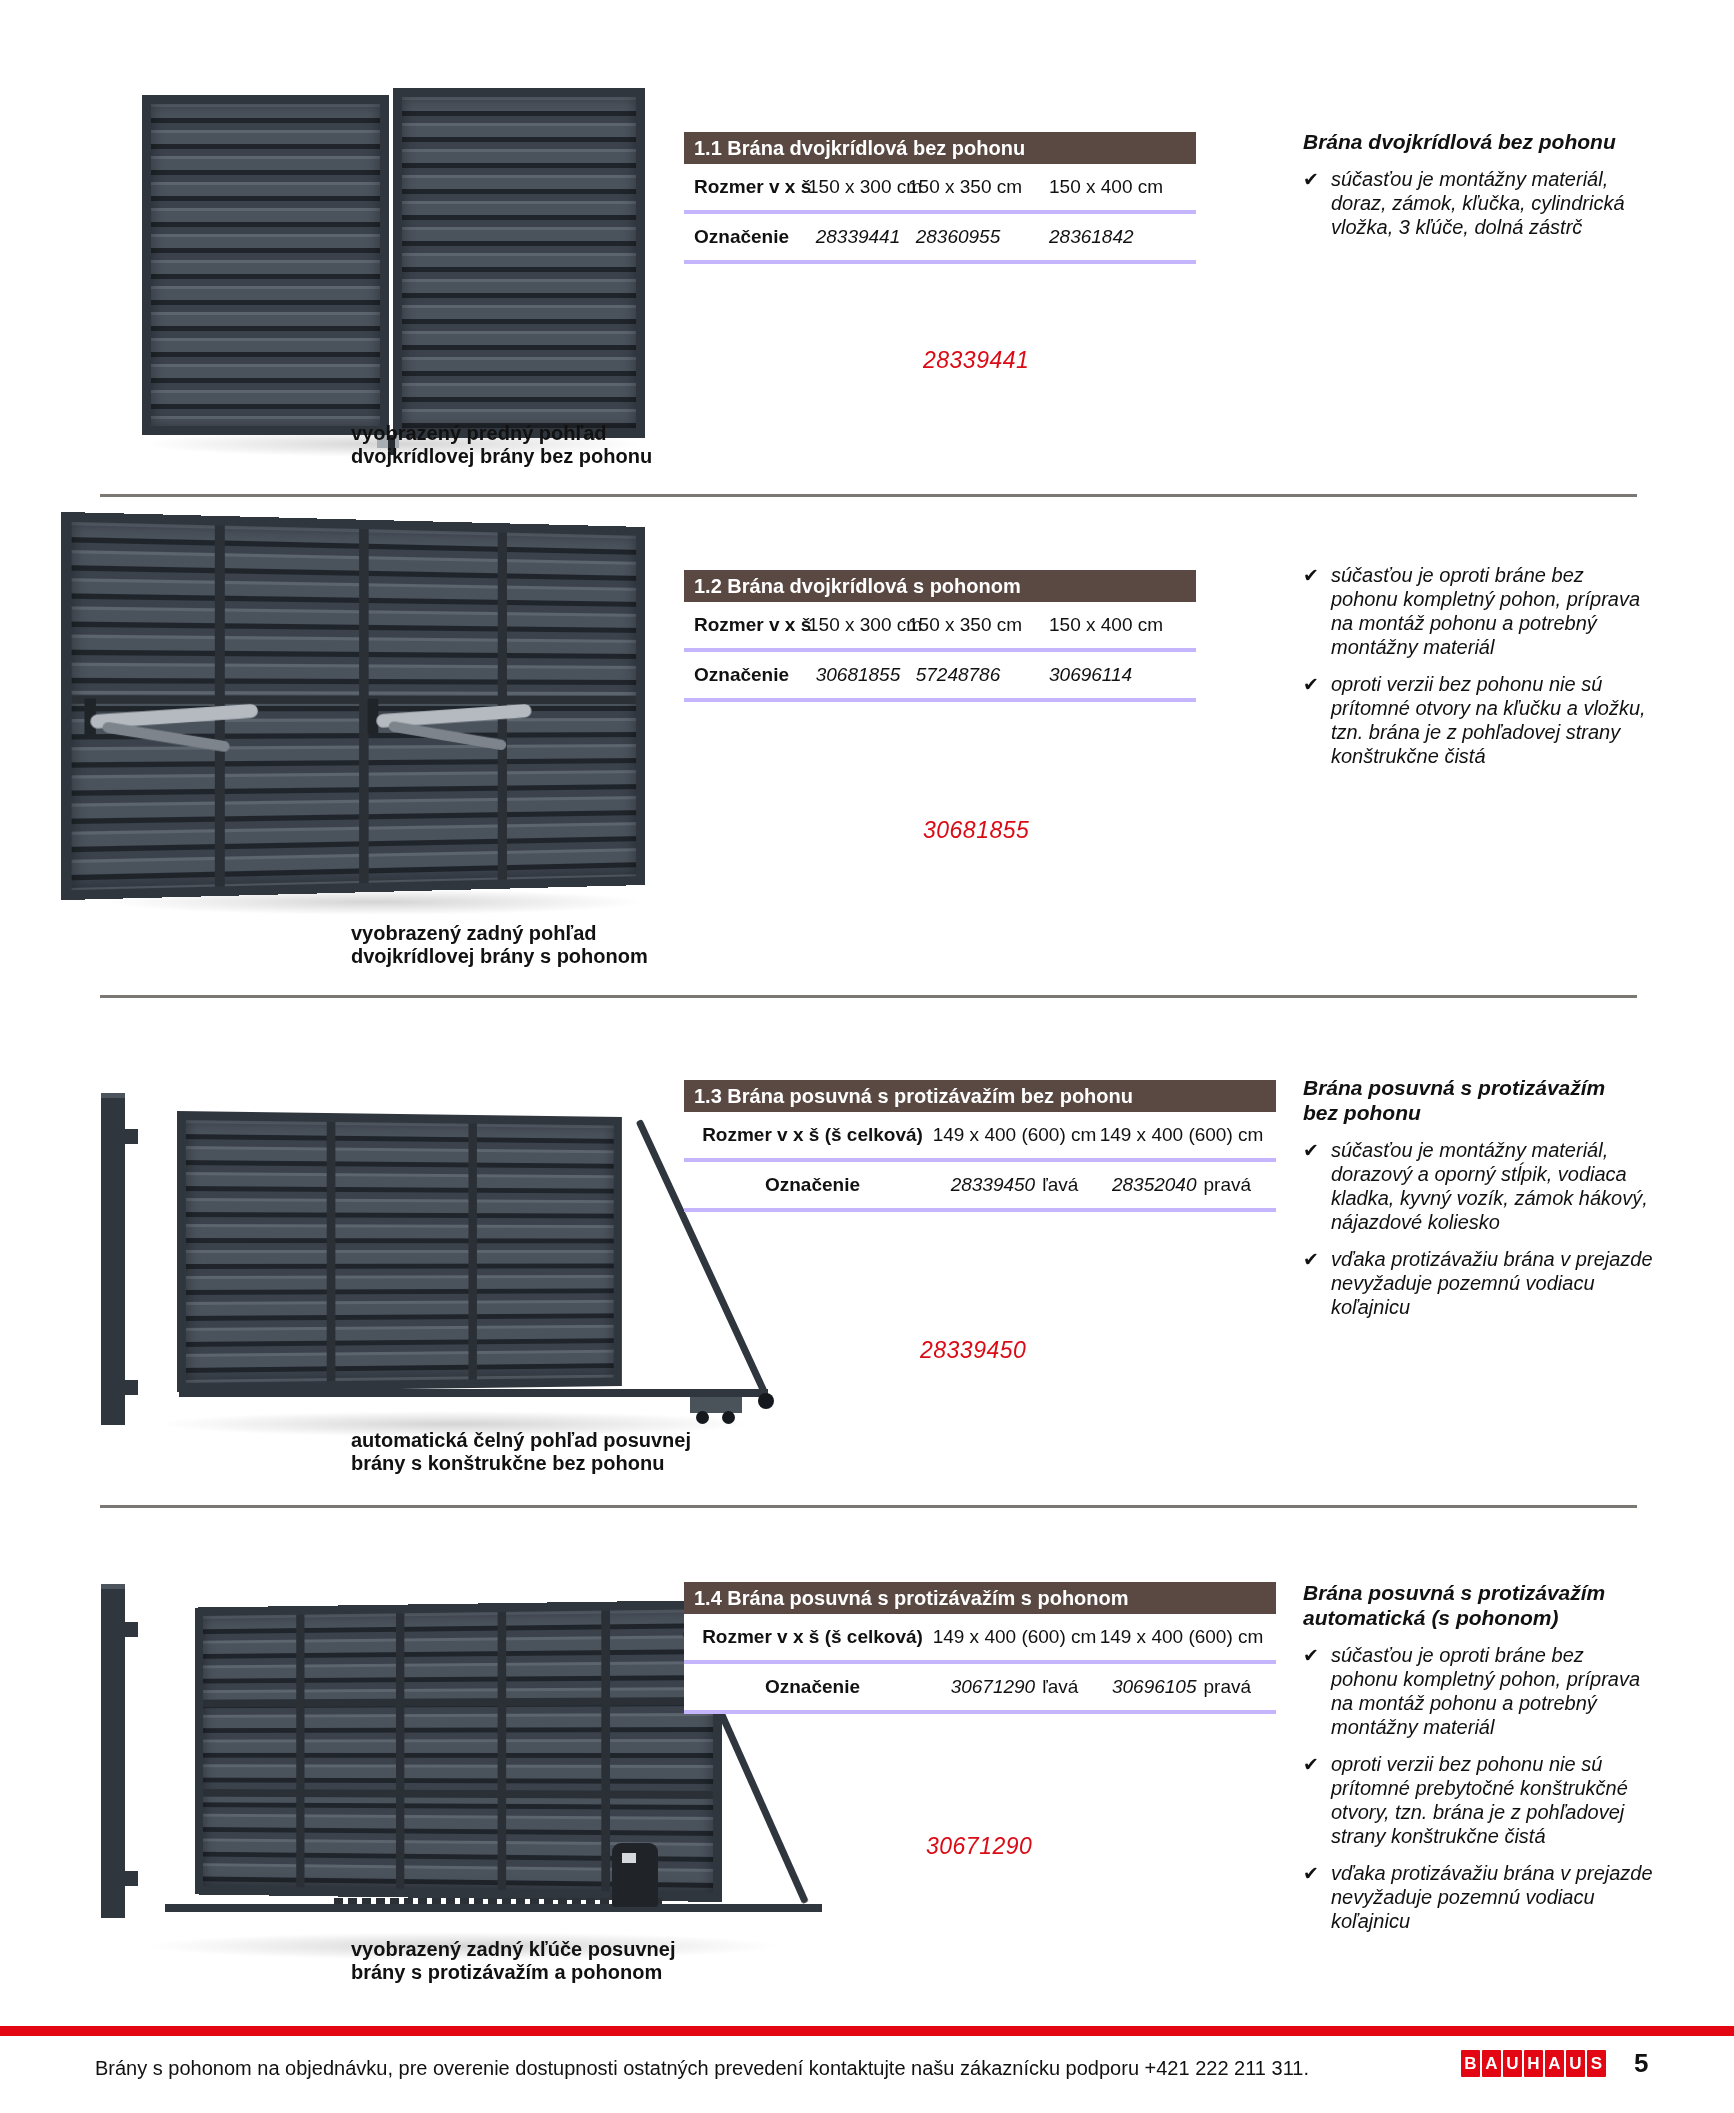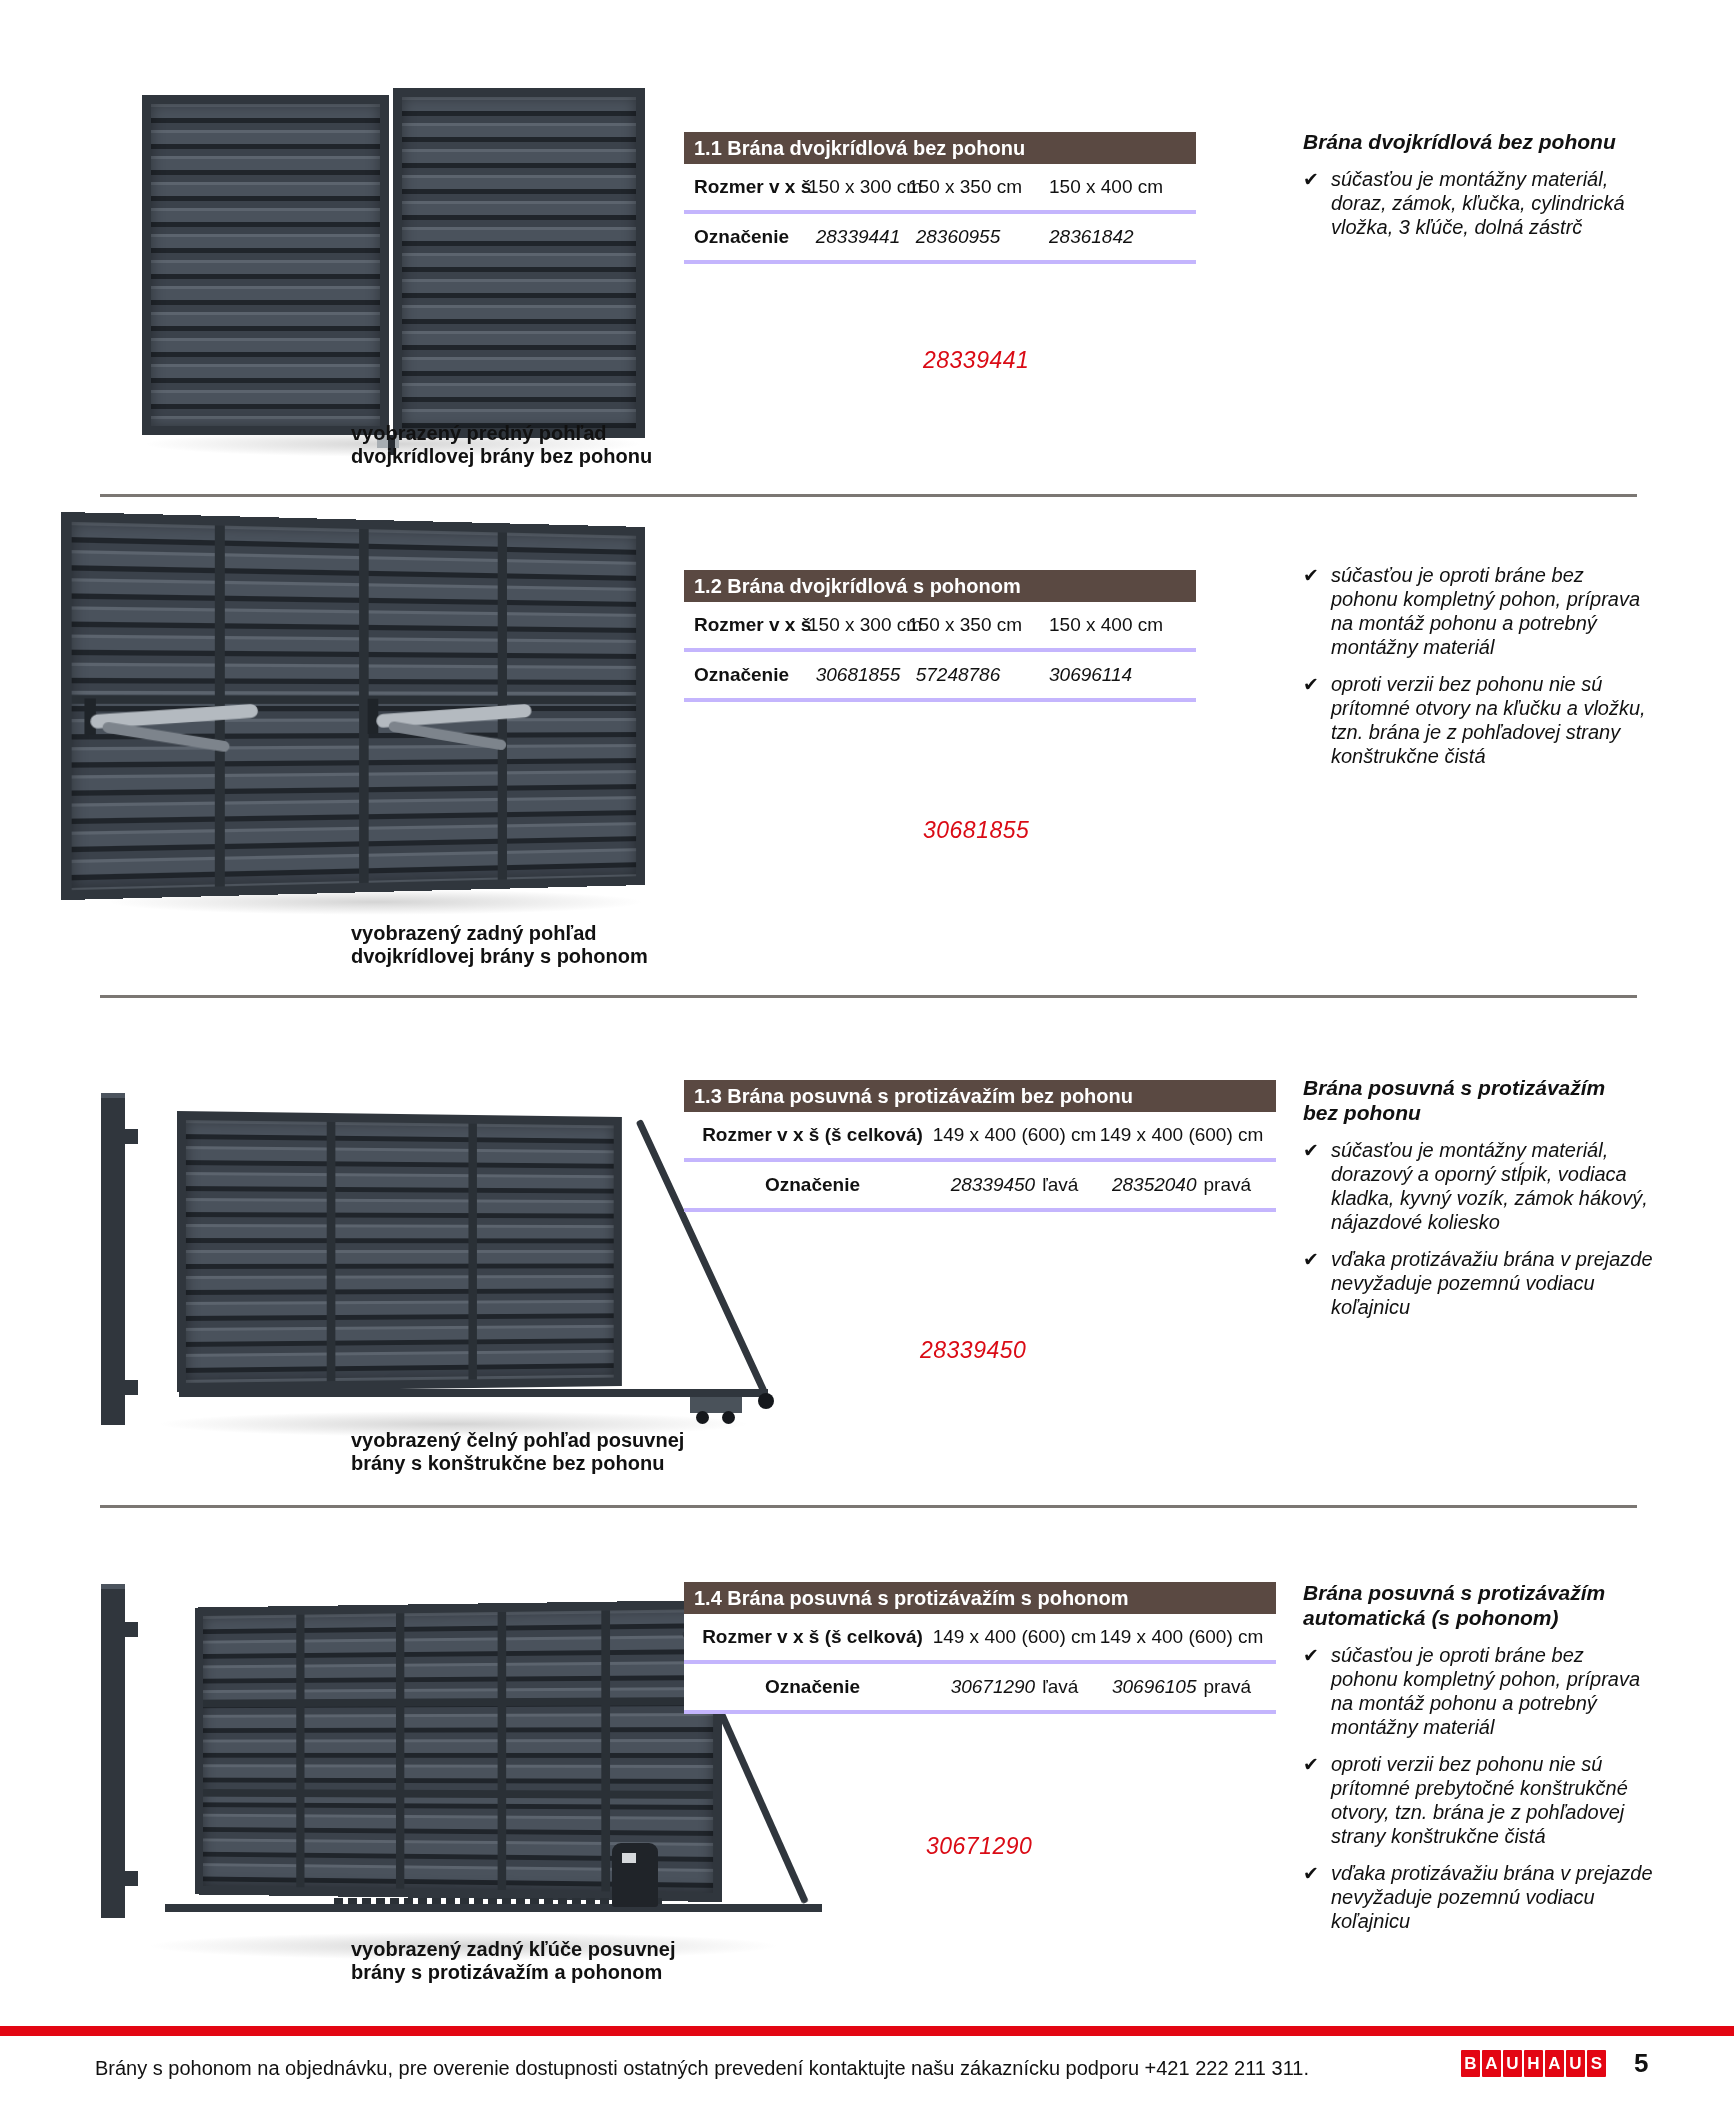--- a/index.html
+++ b/index.html
@@ -184,21 +184,21 @@
         <div class="vbar" style="left:65%"></div>
       </div>
       <div class="brace" style="left:547px;top:34px;width:299px;transform:rotate(65.2deg)"></div>
       <div class="rail" style="left:84px;top:304px;width:589px"></div>
       <div class="carr" style="left:595px;top:312px;width:52px;height:16px"></div>
       <div class="wheel" style="left:601px;top:326px;width:13px;height:13px"></div>
       <div class="wheel" style="left:627px;top:326px;width:13px;height:13px"></div>
       <div class="wheel" style="left:663px;top:308px;width:16px;height:16px"></div>
     </div>
     <div class="caption" style="left:351px;top:1429px">
-      <div>vyobrazený čelný pohľad posuvnej</div>
+      <div>automatická čelný pohľad posuvnej</div>
       <div>brány s konštrukčne bez pohonu</div>
     </div>
 
     <div class="tbl t34" style="left:684px;top:1080px;width:592px">
       <div class="tbl-hd">1.3 Brána posuvná s protizávažím bez pohonu</div>
       <div class="trow">
         <span class="lab">Rozmer v x š (š celková)</span>
         <span class="c">149 x 400 (600) cm</span>
         <span class="c">149 x 400 (600) cm</span>
       </div>

